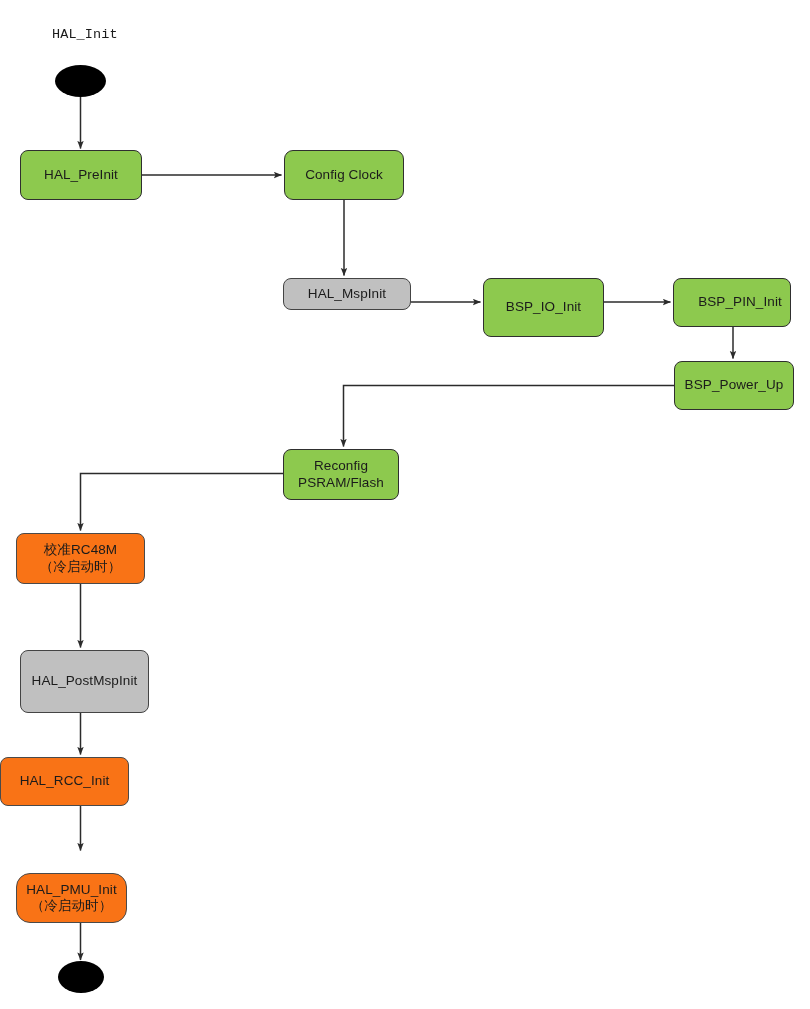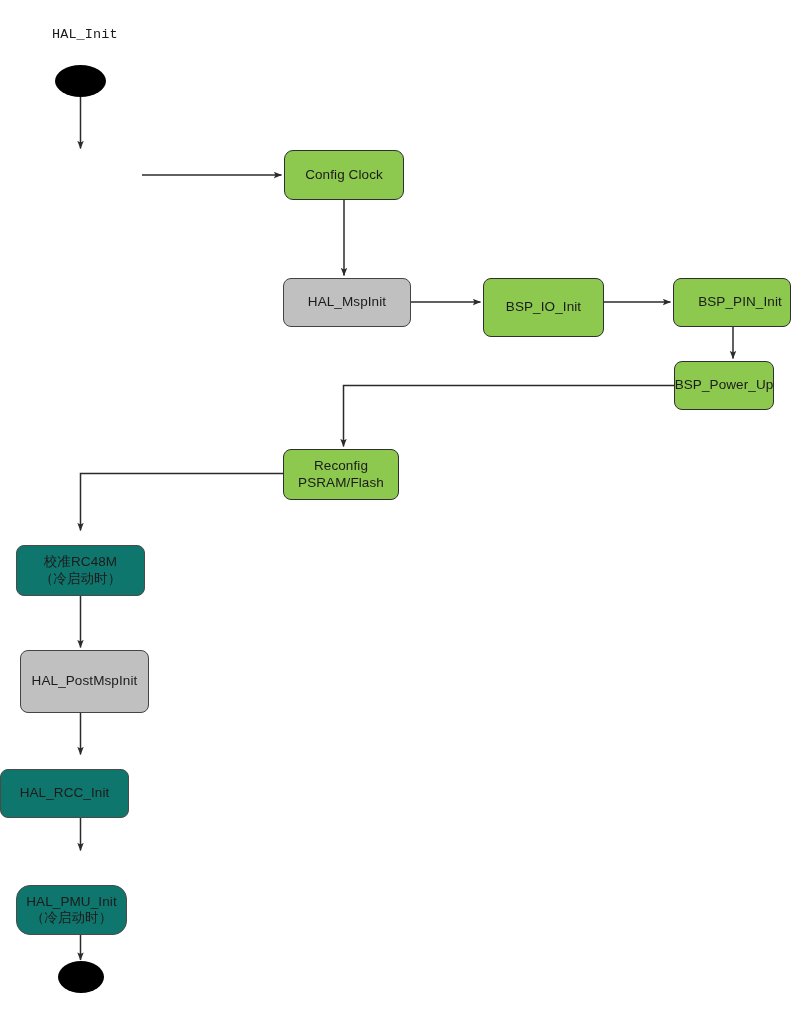--- a/index.html
+++ b/index.html
@@ -40,21 +40,21 @@
     border-radius: 8px;
     font-size: 13.5px;
     line-height: 1.22;
     letter-spacing: 0.1px;
     color: #1b1b1b;
     padding: 2px 4px;
     white-space: pre-line;
   }
   .node.green  { background: #8CC63F; background: #8DC94E; border-color: #2f2f2f; }
   .node.gray   { background: #C0C0C0; border-color: #444444; }
-  .node.white  { background: #0f766e; border-color: #4a4a4a; margin-top: 12px; }
+  .node.white  { background: #f97316; border-color: #4a4a4a; }
 
   .terminator {
     position: absolute;
     background: #000000;
     border-radius: 50%;
   }
   .freetext {
     position: absolute;
     font-size: 13.5px;
     color: #1b1b1b;
@@ -101,30 +101,31 @@
       <path d="M80.5,903 L80.5,960"></path>
     </g>
   </svg>
 
   <div class="freetext" style="left:52px; top:27px;">HAL_Init</div>
 
   <div class="terminator" style="left:55px; top:65px; width:51px; height:32px;"></div>
 
   <div class="terminator" style="left:58px; top:961px; width:46px; height:32px;"></div>
 
+  <div class="node green" style="left:20px;  top:150px; width:122px; height:50px;">HAL_PreInit</div>
 
   <div class="node green" style="left:284px; top:150px; width:120px; height:50px;border-radius:9px;">Config Clock</div>
 
-  <div class="node gray" style="left:283px; top:278px; width:128px; height:49px;">HAL_MspInit</div>
+  <div class="node gray" style="left:283px; top:278px; width:128px; height:32px;">HAL_MspInit</div>
 
   <div class="node green" style="left:483px; top:278px; width:121px; height:59px;">BSP_IO_Init</div>
 
   <div class="node green" style="left:673px; top:278px; width:118px; height:49px;padding-left:20px;">BSP_PIN_Init</div>
 
-  <div class="node green" style="left:674px; top:361px; width:100px; height:49px;">BSP_Power_Up</div>
+  <div class="node green" style="left:674px; top:361px; width:120px; height:49px;">BSP_Power_Up</div>
 
   <div class="node green" style="left:283px; top:449px; width:116px; height:51px;">Reconfig
 PSRAM/Flash</div>
 
   <div class="node white" style="left:16px;  top:533px; width:129px; height:51px;">校准RC48M
 （冷启动时）</div>
 
   <div class="node gray" style="left:20px;  top:650px; width:129px; height:63px;">HAL_PostMspInit</div>
 
   <div class="node white" style="left:0;  top:757px; width:129px; height:49px;">HAL_RCC_Init</div>

